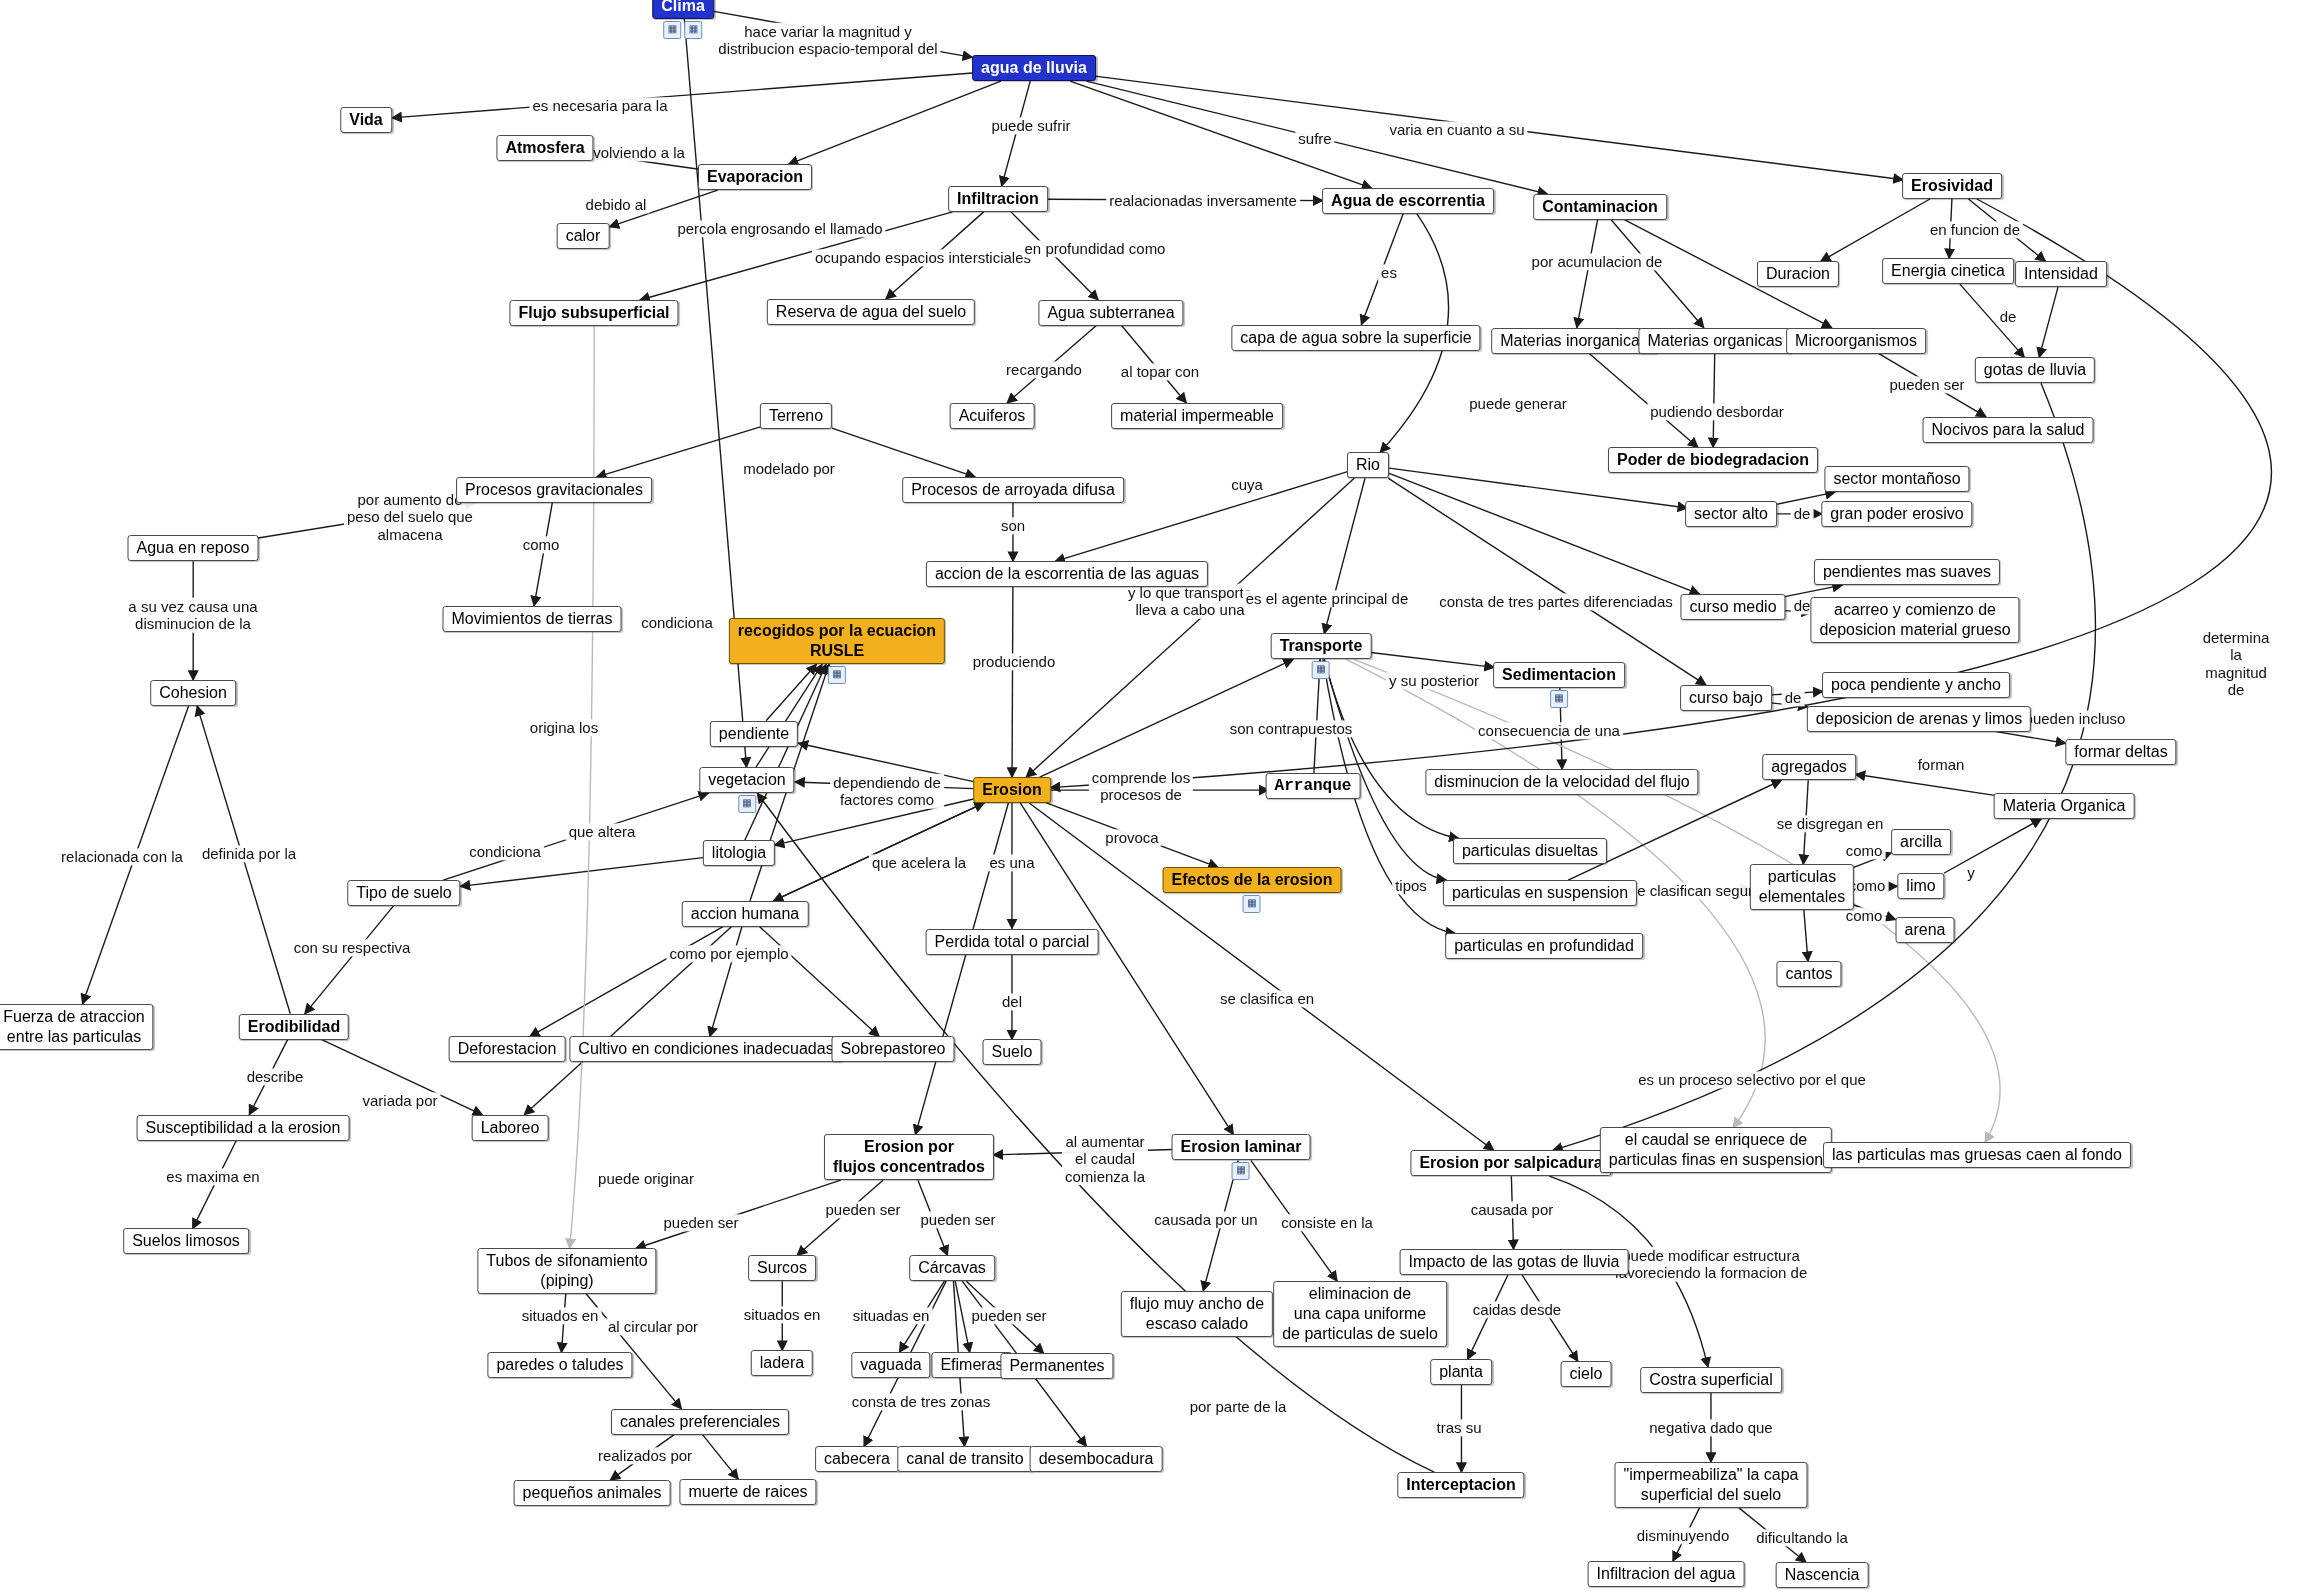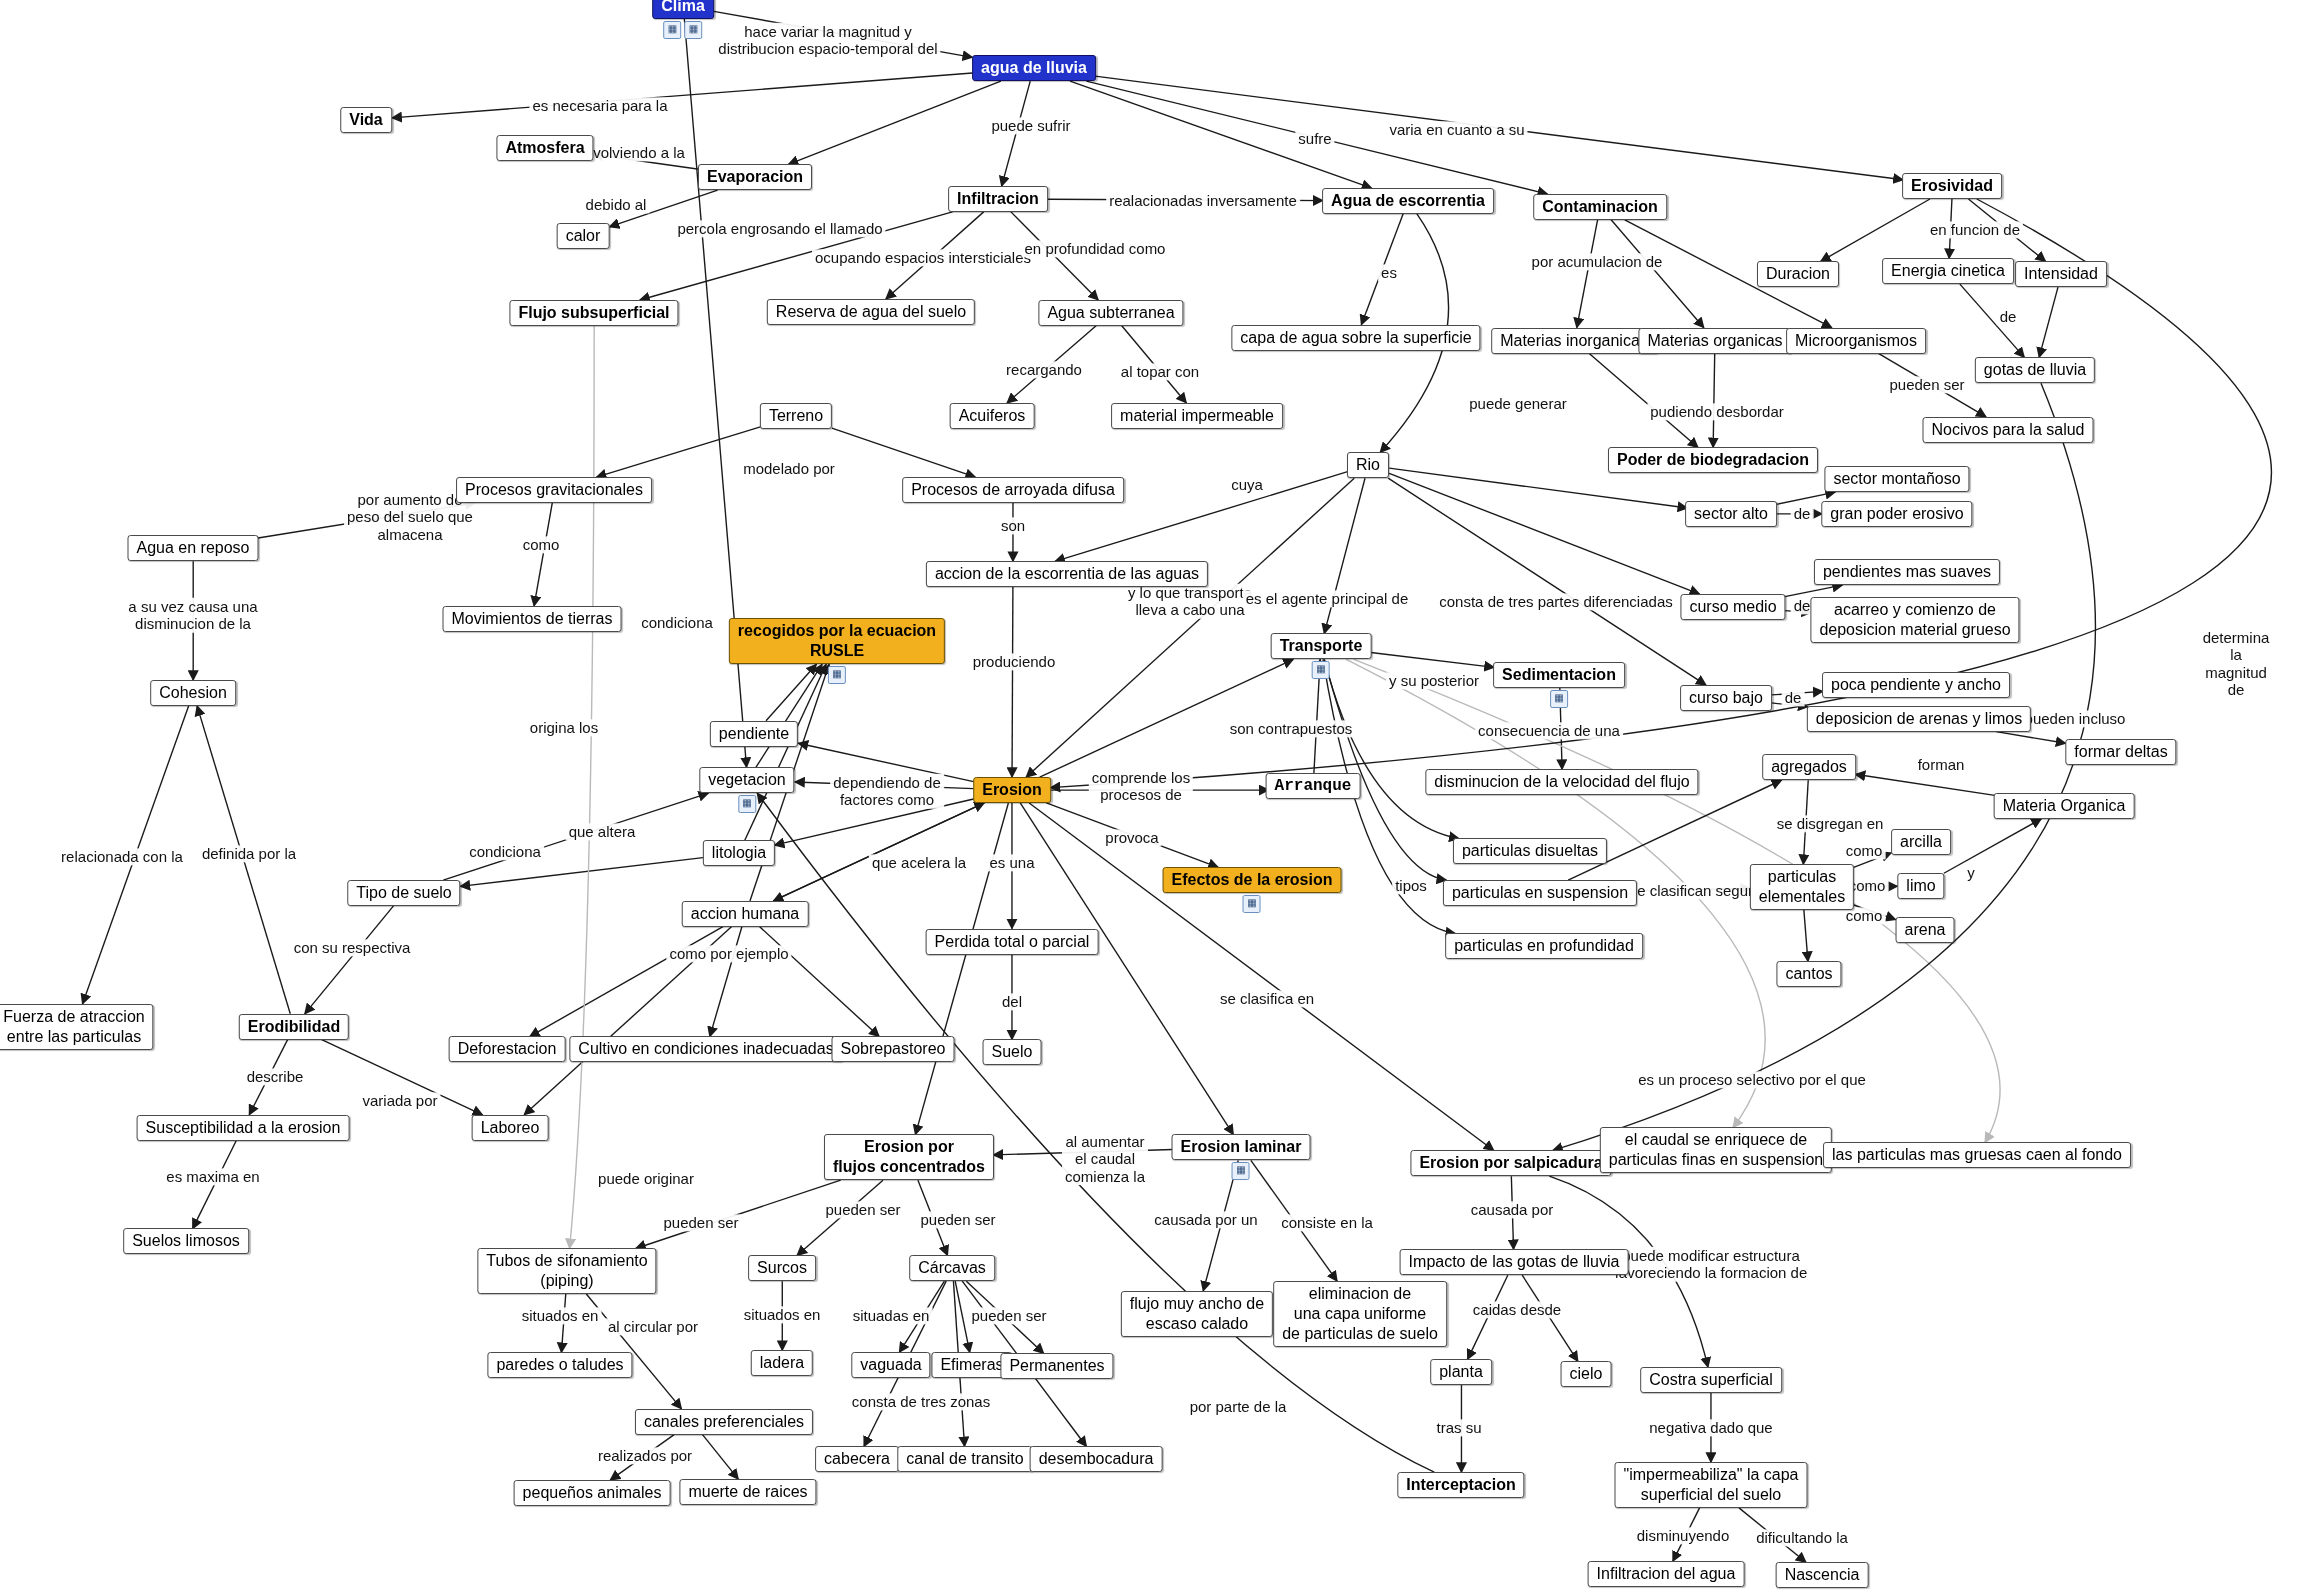--- a/index.html
+++ b/index.html
@@ -463,21 +463,21 @@
     </div>
     <div class="node plain" style="left: 1057px; top: 1366px;">
       <div class="box">Permanentes</div>
     </div>
     <div class="node plain" style="left: 1461px; top: 1372px;">
       <div class="box">planta</div>
     </div>
     <div class="node plain" style="left: 1586px; top: 1374px;">
       <div class="box">cielo</div>
     </div>
-    <div class="node plain" style="left: 708px; top: 1422px; padding-left: 32px;">
+    <div class="node plain" style="left: 684px; top: 1422px; padding-left: 32px;">
       <div class="box">canales preferenciales</div>
     </div>
     <div class="node plain" style="left: 857px; top: 1459px;">
       <div class="box">cabecera</div>
     </div>
     <div class="node plain" style="left: 965px; top: 1459px;">
       <div class="box">canal de transito</div>
     </div>
     <div class="node plain" style="left: 1096px; top: 1459px;">
       <div class="box">desembocadura</div>

